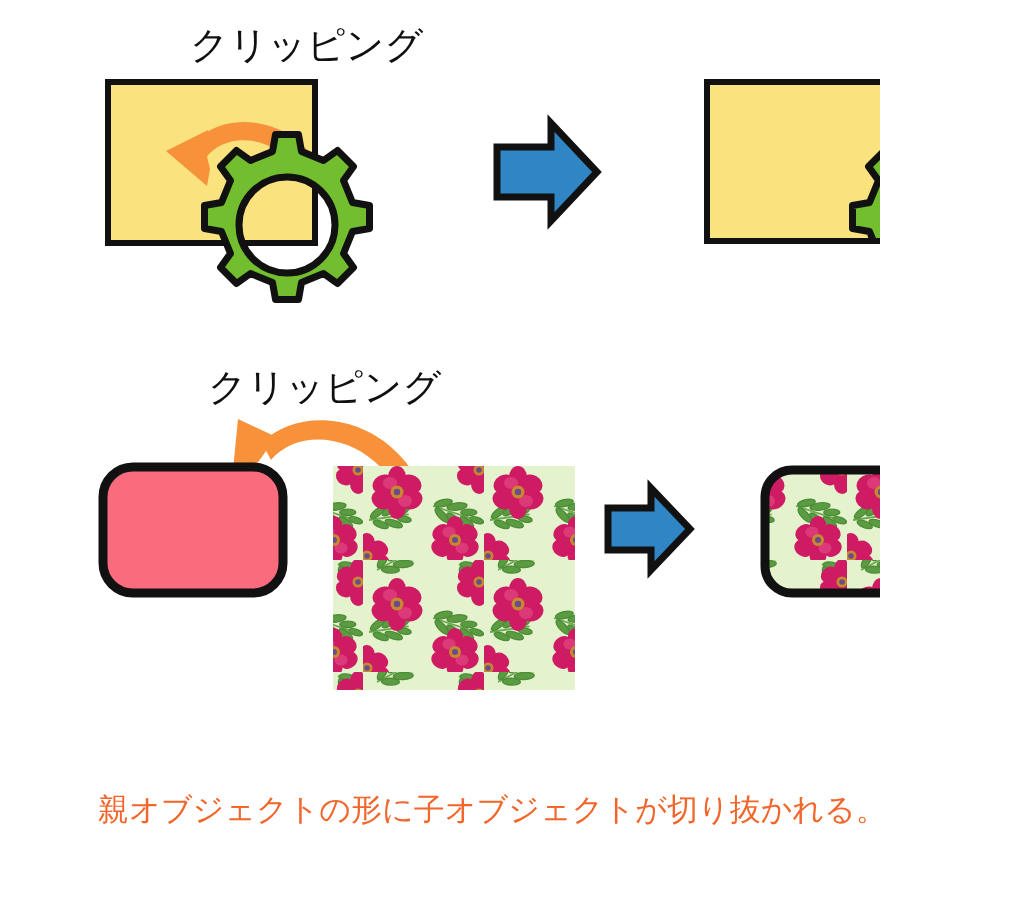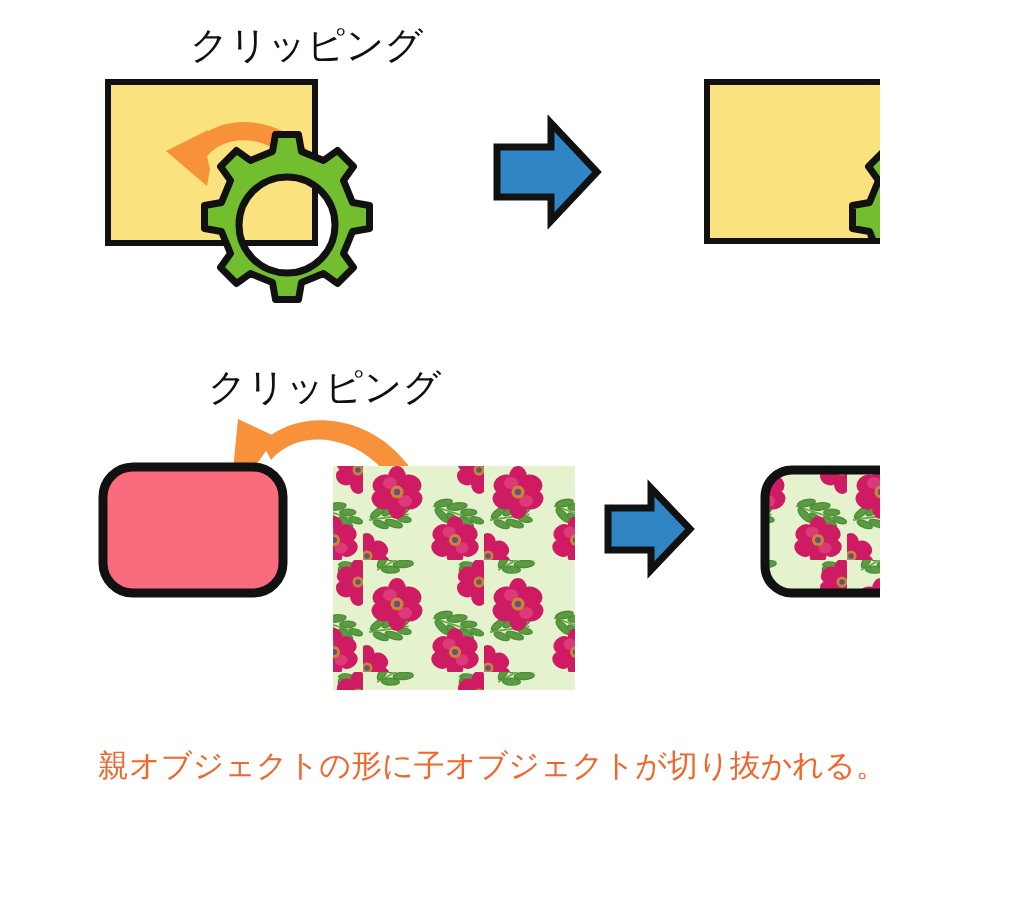--- a/index.html
+++ b/index.html
@@ -31,21 +31,21 @@
   #label-row1 { left: 190px; top: 26px; }
   #label-row2 { left: 208px; top: 368px; }
 
   .caption {
     font-size: 31px;
     line-height: 42px;
     color: #F2662B;
     white-space: pre;
     letter-spacing: 0px;
   }
-  #caption-block { left: 98px; top: 745px; }
+  #caption-block { left: 98px; top: 789px; }
 
   
   #art {
     position: absolute;
     left: 0; top: 0;
     width: 1024px; height: 910px;
     pointer-events: none;
   }
 </style>
 </head>

